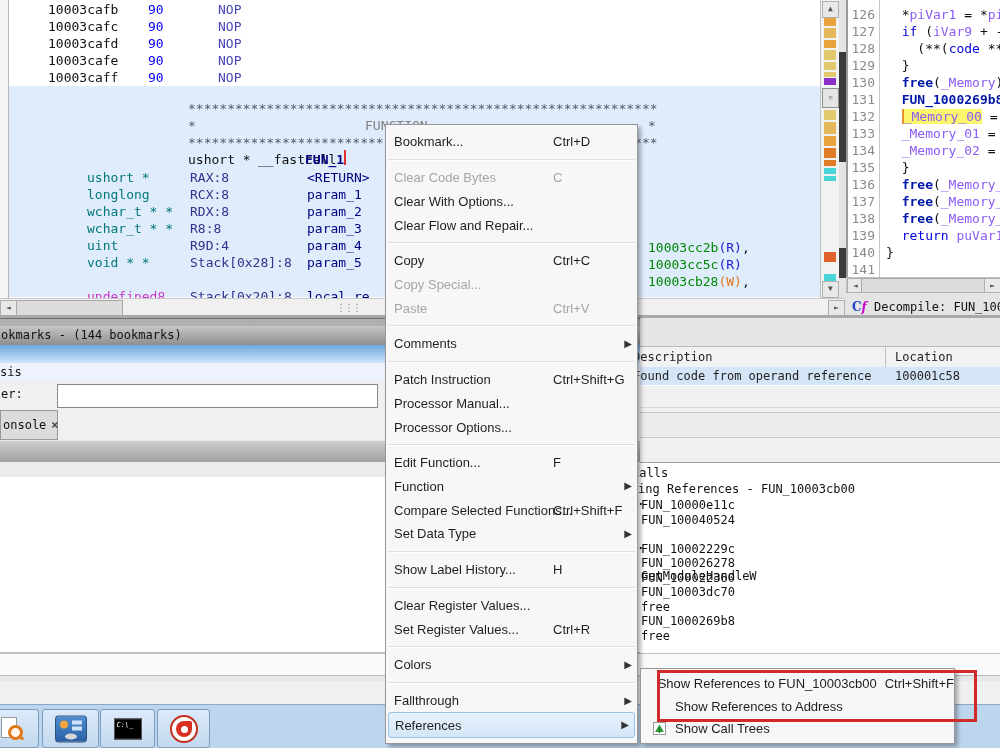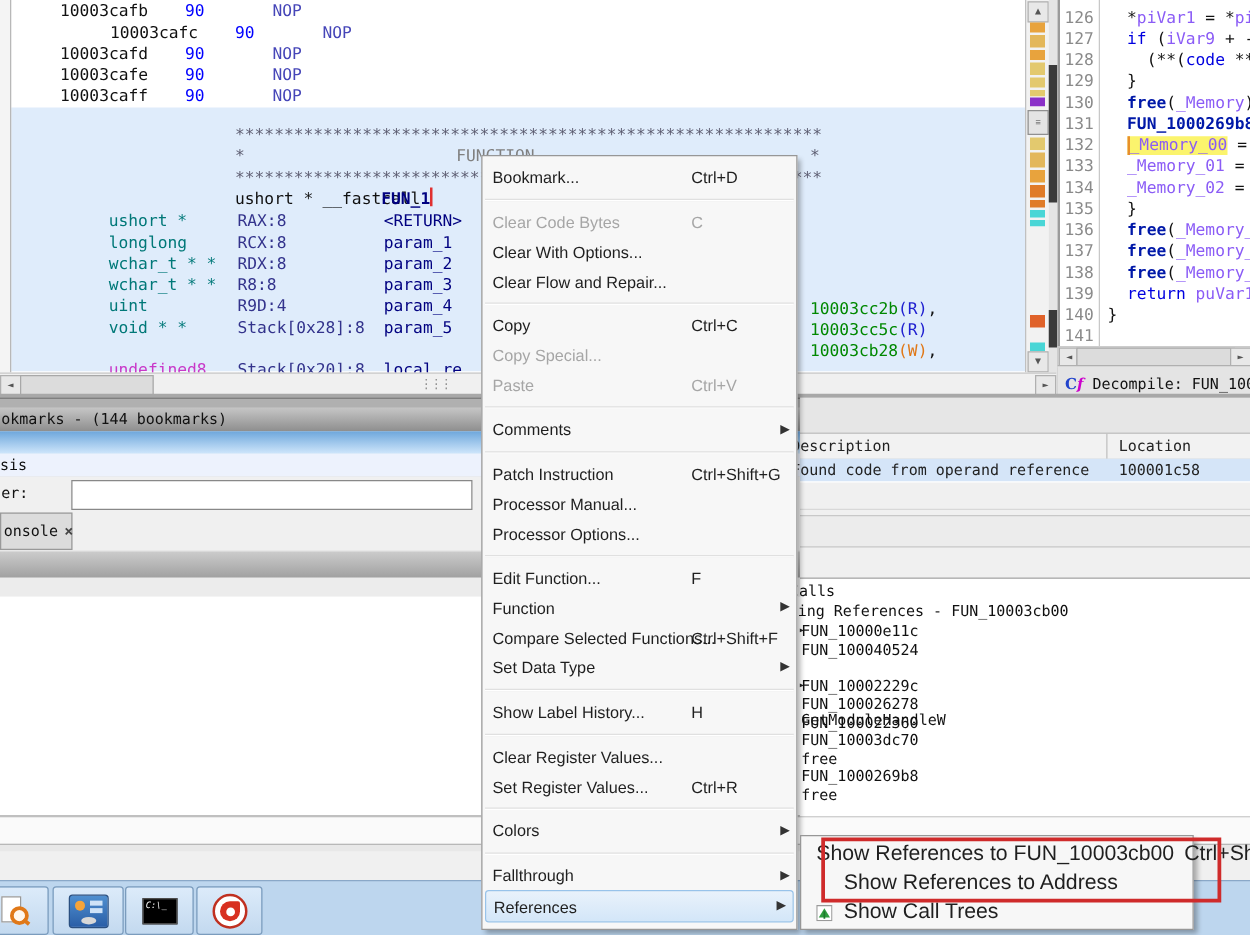--- a/index.html
+++ b/index.html
@@ -113,21 +113,21 @@
   .mi{flex:1 1 auto;position:relative;line-height:1;display:flex;align-items:center;padding-left:8px;white-space:nowrap;}
   .mi .sc{position:absolute;left:167px;}
   .mi .arr{position:absolute;right:5px;font-size:10px;color:#333;}
   .mi.dis{color:#a6a6a6;}
   .mi.hl-item{background:linear-gradient(#e9f2fb,#d3e6f8);border:1px solid #98c3ea;border-radius:3px;margin:0 2px;padding-left:6px;}
   .msep{flex:0 0 auto;height:1px;background:#e0e0e0;border-bottom:1px solid #ffffff;margin:5px 2px;}
 
   
   #submenu{left:640px;top:668px;width:315px;height:76px;background:#f7f7f7;border:1px solid #979797;
            box-shadow:3px 3px 4px rgba(0,0,0,0.3);display:flex;flex-direction:column;padding:3px 0;box-sizing:border-box;z-index:25;
-           font-family:"Liberation Sans",sans-serif;font-size:17px;color:#1f1f1f;}
+           font-family:"Liberation Sans",sans-serif;font-size:13px;color:#1f1f1f;}
   .smi{flex:1 1 auto;display:flex;align-items:center;padding-left:12px;white-space:nowrap;position:relative;}
   .smi .ic{width:18px;height:13px;margin-right:4px;display:inline-block;}
   .smi .noic{width:22px;display:inline-block;}
   .smi .sc{margin-left:8px;}
   #redrect{left:657px;top:670px;width:314px;height:46px;border:3px solid #cf2b2b;z-index:30;pointer-events:none;}
 
   
   #taskbar{left:0;top:704px;width:1000px;height:44px;background:#bdd6ee;border-top:1px solid #8aa8c8;}
   .tbtn{position:absolute;top:4px;height:37px;background:linear-gradient(#dcebfa,#c3d9ef);border:1px solid #7b9cbd;border-radius:3px;}
   .icwrap{position:absolute;left:50%;top:50%;transform:translate(-50%,-50%);font-style:italic;}
@@ -153,21 +153,21 @@
 </head>
 <body>
 
 <div id="root">
 
   <div class="abs" id="listing">
     <div class="abs" id="listing-selection"></div>
     <div class="abs" id="listing-leftedge"></div>
     <div id="listing-nops">
         <div class="lrow" style="top: 1px;"><span class="addr">10003cafb</span><span class="bytes">90</span><span class="mn">NOP</span></div>
-        <div class="lrow" style="top: 18px; margin-left: 40px;"><span class="addr">10003cafc</span><span class="bytes">90</span><span class="mn">NOP</span></div>
+        <div class="lrow" style="top: 18px;"><span class="addr">10003cafc</span><span class="bytes">90</span><span class="mn">NOP</span></div>
         <div class="lrow" style="top: 35px;"><span class="addr">10003cafd</span><span class="bytes">90</span><span class="mn">NOP</span></div>
         <div class="lrow" style="top: 52px;"><span class="addr">10003cafe</span><span class="bytes">90</span><span class="mn">NOP</span></div>
         <div class="lrow" style="top: 69px;"><span class="addr">10003caff</span><span class="bytes">90</span><span class="mn">NOP</span></div>
       </div>
 
     <div class="lrow comment" style="top:100px;left:188px;">************************************************************</div>
     <div class="lrow" style="top:117px;">
       <span class="comment" style="left:188px;position:absolute;">*</span>
       <span class="funclbl" style="left:365px;position:absolute;">FUNCTION</span>
       <span class="comment" style="left:648px;position:absolute;">*</span>

